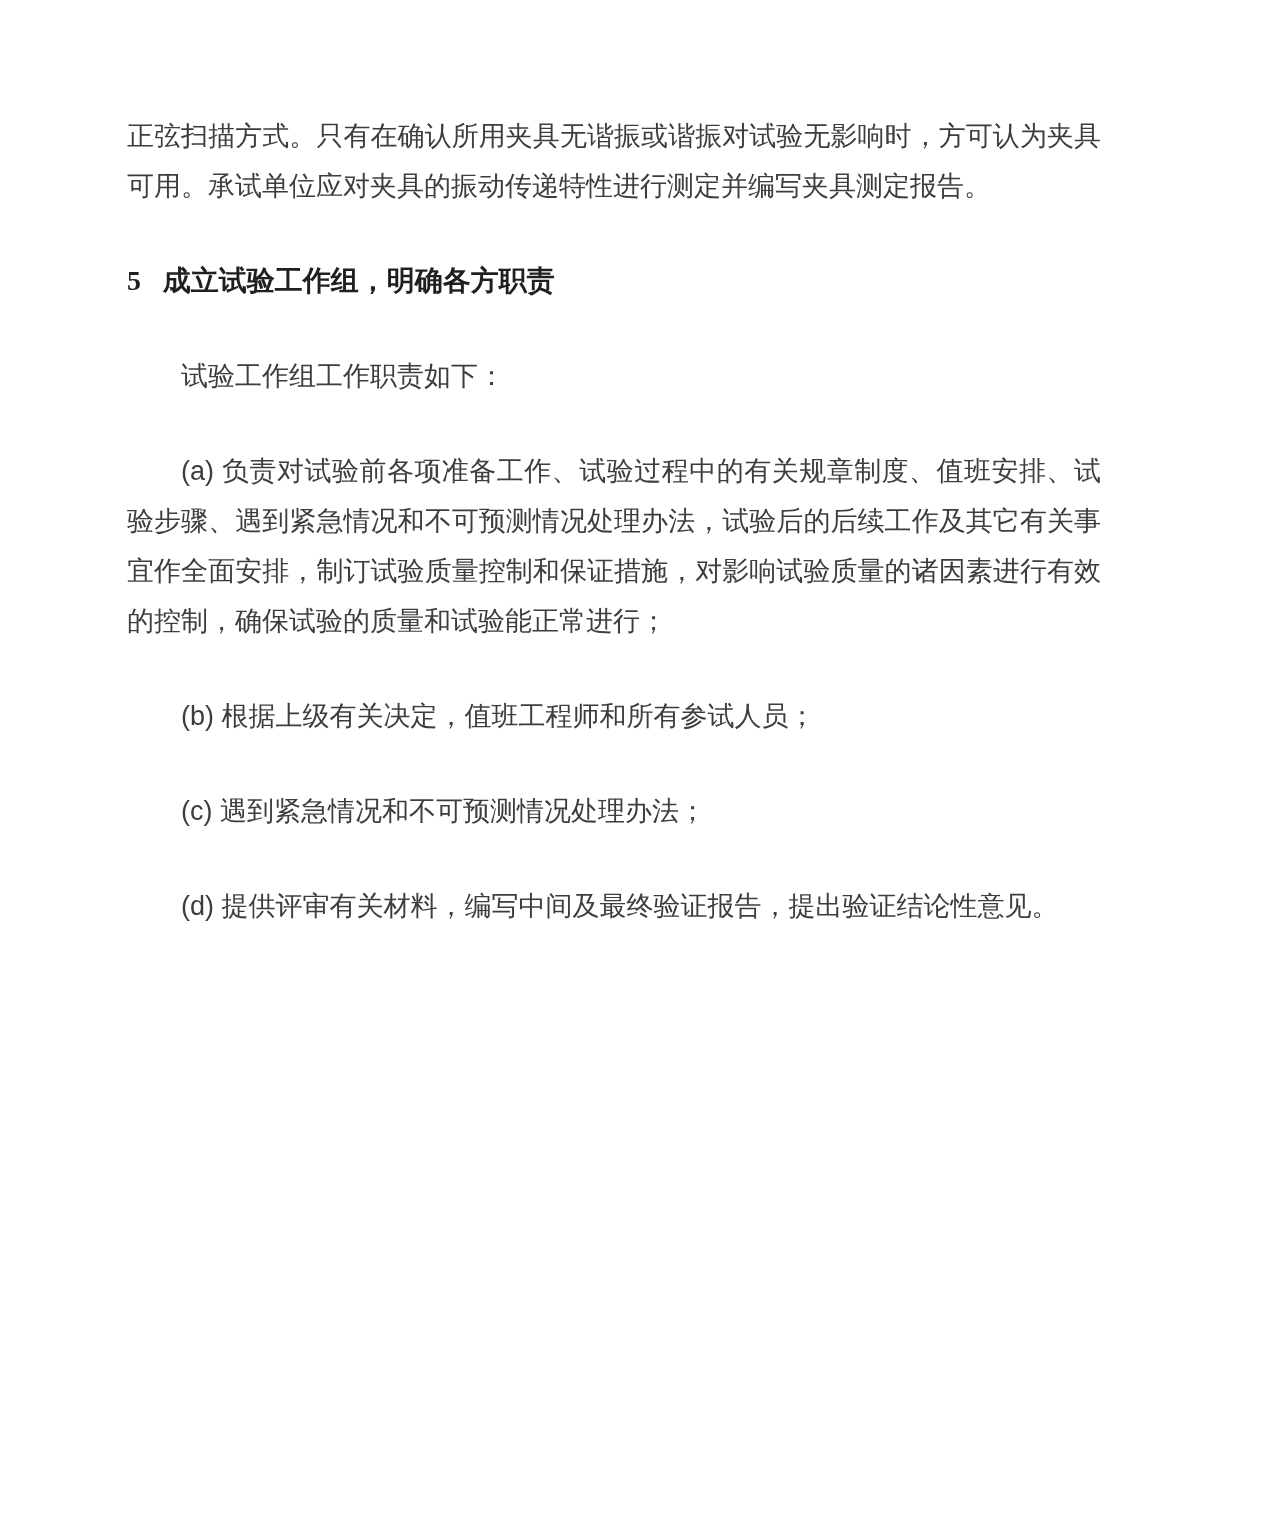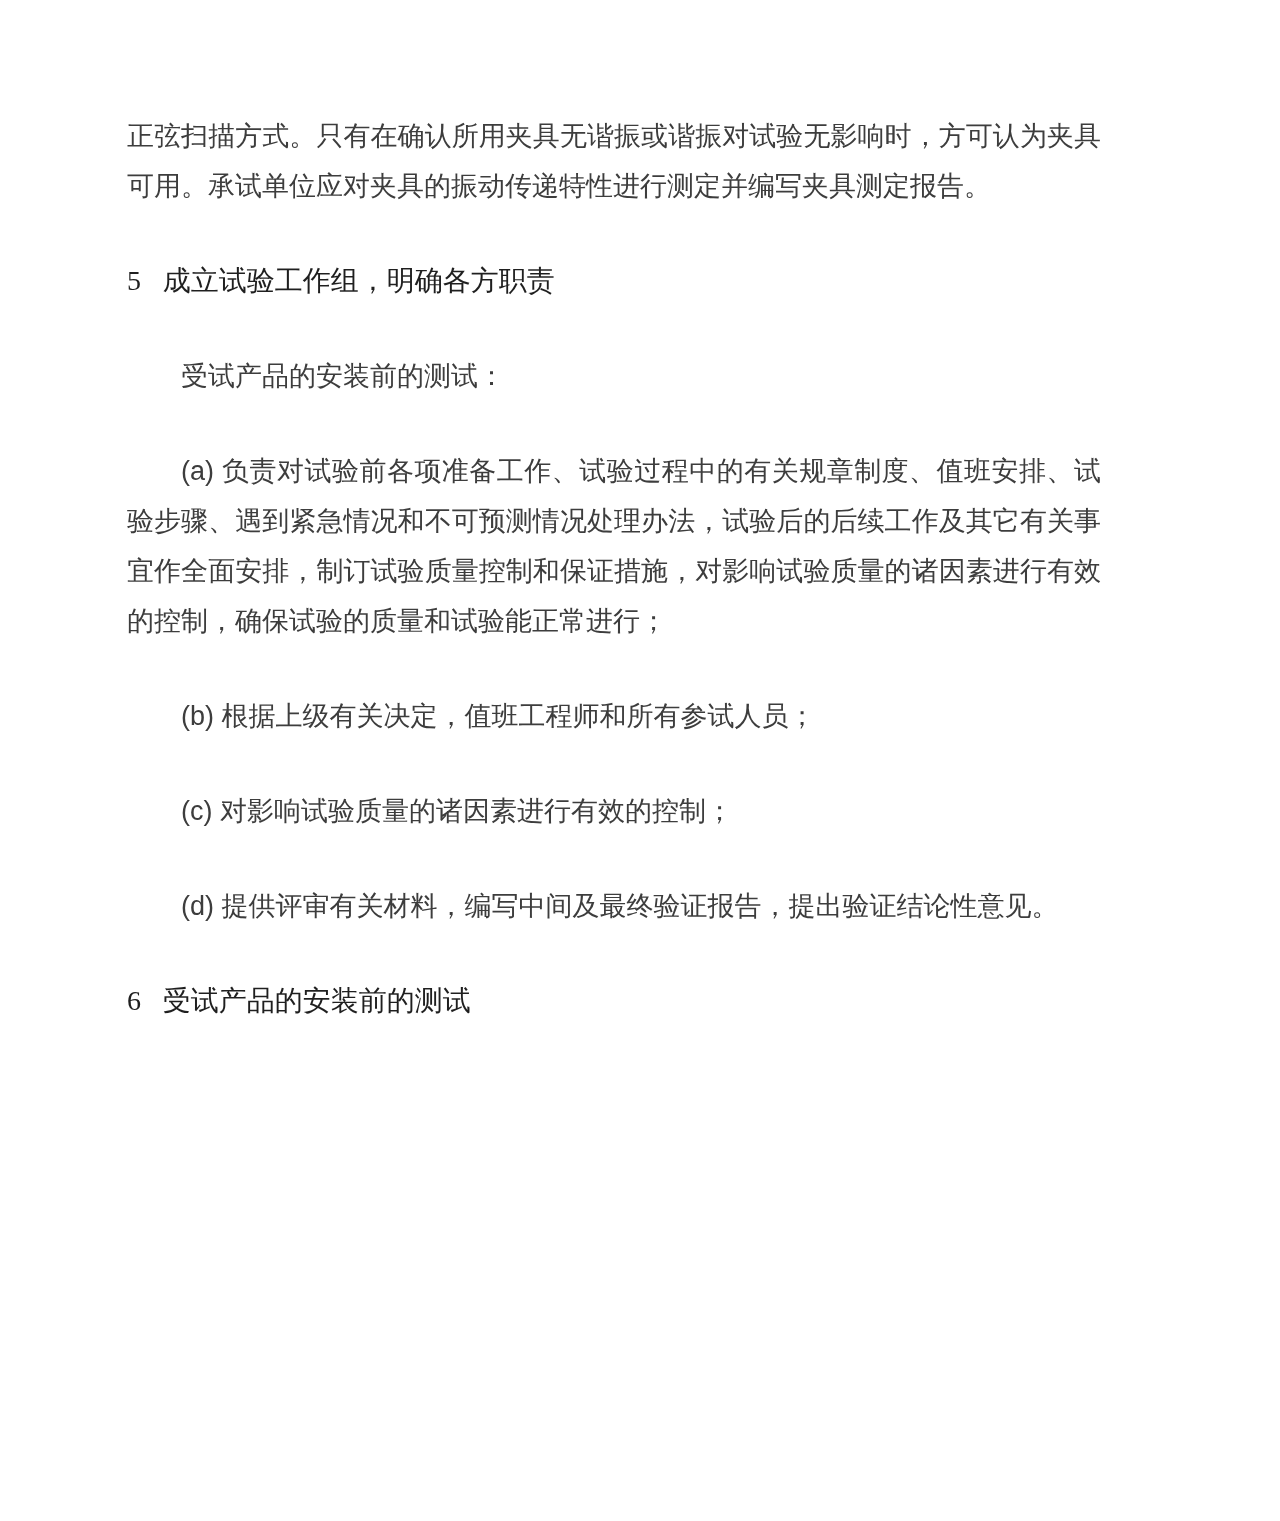--- a/index.html
+++ b/index.html
@@ -23,21 +23,21 @@
     text-justify: inter-ideograph;
     margin: 0 0 45px 0;
     text-indent: 2em;
   }
   .no-indent {
     text-indent: 0;
   }
   .heading {
     font-size: 28px;
     line-height: 50px;
-    font-weight: normal;
+    font-weight: bold;
     color: #1f1f1f;
     margin: 0 0 45px 0;
   }
   .heading-num {
     font-family: "Liberation Serif", "DejaVu Serif", serif;
     margin-right: 14px;
   }
 </style>
 </head>
 <body>
@@ -45,29 +45,25 @@
 <div class="page">
 
   <p class="body-text no-indent">正弦扫描方式。只有在确认所用夹具无谐振或谐振对试验无影响时，方可认为夹具可用。承试单位应对夹具的振动传递特性进行测定并编写夹具测定报告。</p>
 
   <h2 class="heading">
     <span class="heading-num">5</span>
     <span class="heading-title">成立试验工作组，明确各方职责</span>
   </h2>
 
 
-  <p class="body-text">受试产品的安装前的测试：</p>
+  <p class="body-text">试验工作组工作职责如下：</p>
 
   <p class="body-text">(a) 负责对试验前各项准备工作、试验过程中的有关规章制度、值班安排、试验步骤、遇到紧急情况和不可预测情况处理办法，试验后的后续工作及其它有关事宜作全面安排，制订试验质量控制和保证措施，对影响试验质量的诸因素进行有效的控制，确保试验的质量和试验能正常进行；</p>
 
   <p class="body-text">(b) 根据上级有关决定，值班工程师和所有参试人员；</p>
 
-  <p class="body-text">(c) 对影响试验质量的诸因素进行有效的控制；</p>
+  <p class="body-text">(c) 遇到紧急情况和不可预测情况处理办法；</p>
 
   <p class="body-text">(d) 提供评审有关材料，编写中间及最终验证报告，提出验证结论性意见。</p>
 
-  <h2 class="heading">
-    <span class="heading-num">6</span>
-    <span class="heading-title">受试产品的安装前的测试</span>
-  </h2>
 
 
 </div>
 
 </body></html>

